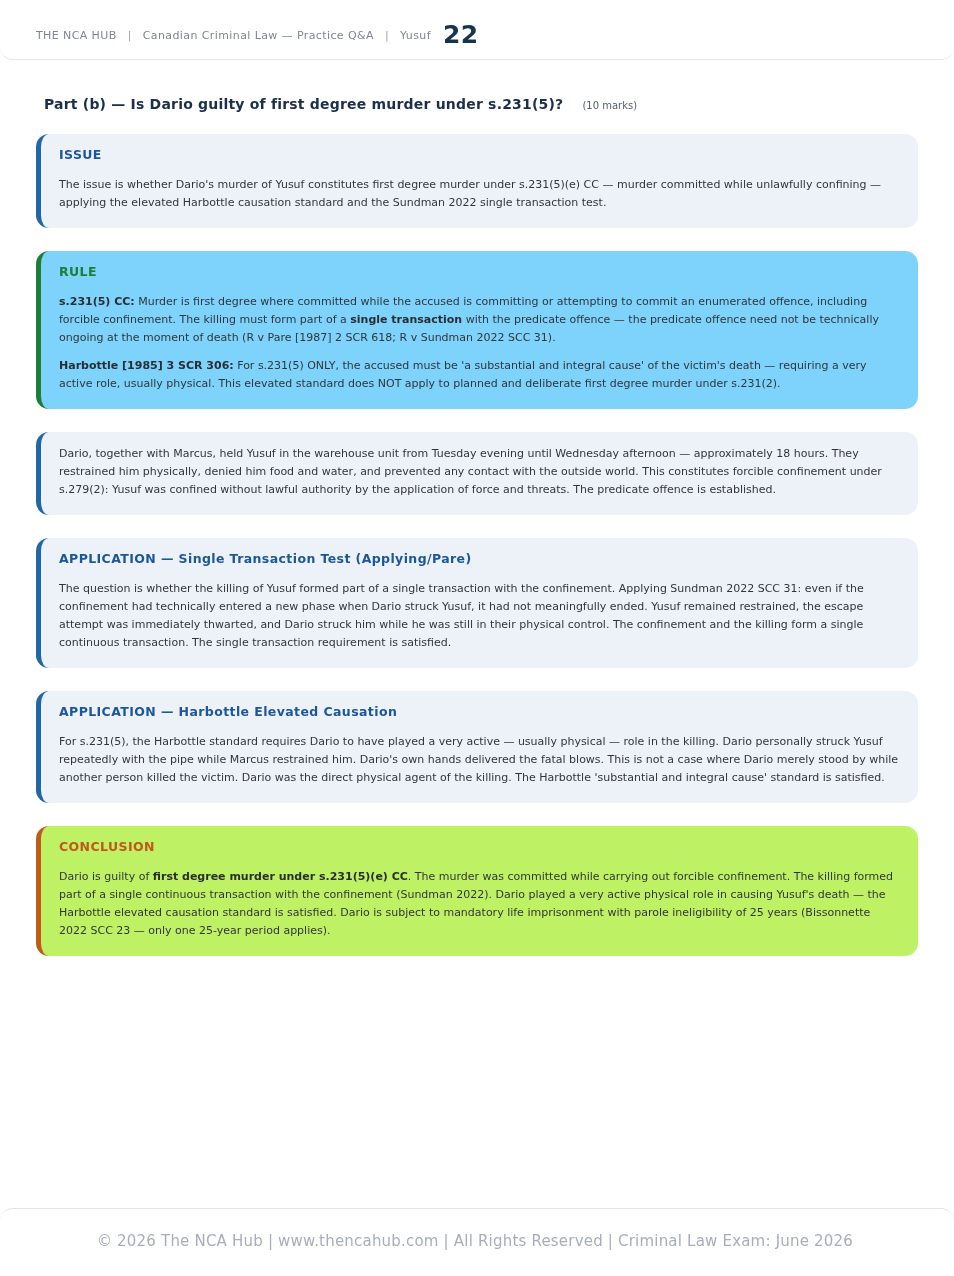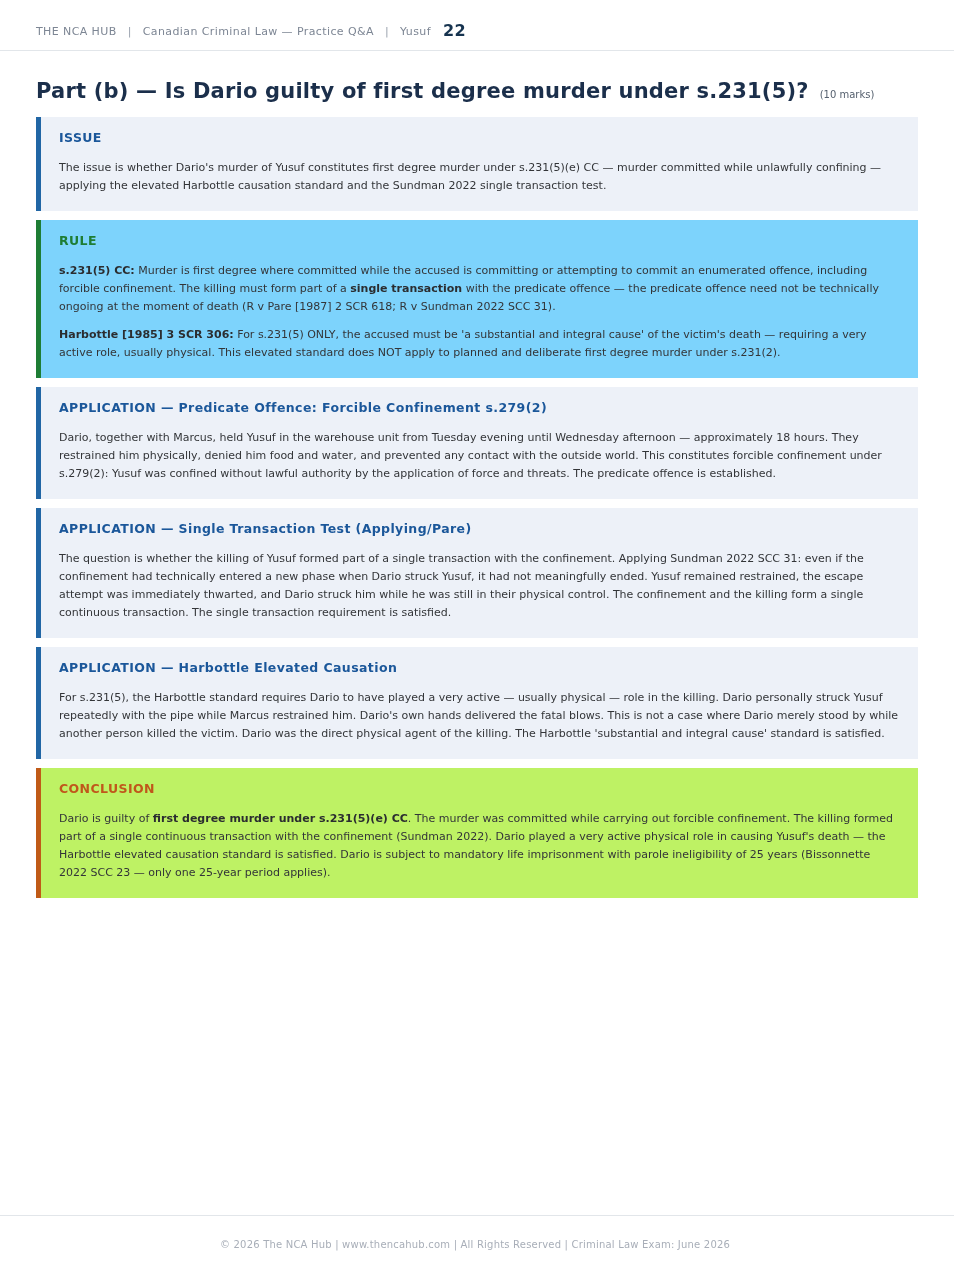--- a/index.html
+++ b/index.html
@@ -1,15 +1,15 @@
 <!DOCTYPE html>
 <html><head>
 <meta charset="utf-8">
 <style>
-  * { box-sizing: border-box; }
+  * { box-sizing: border-box; border-radius: 13px; }
   html, body { margin: 0; padding: 0; }
   body {
     width: 954px;
     height: 1276px;
     background: #ffffff;
     font-family: "DejaVu Sans", "Liberation Sans", sans-serif;
     display: flex;
     flex-direction: column;
     overflow: hidden;
   }
@@ -21,49 +21,49 @@
     display: flex;
     align-items: center;
     gap: 11px;
     color: #7d8694;
     font-size: 11px;
     letter-spacing: 0.4px;
     flex: 0 0 auto;
   }
   .header .sep { color: #9aa2ae; }
   .page-number {
-    font-size: 16px;
+    font-size: 25px;
     font-weight: bold;
     color: #16334f;
     line-height: 0.9;
     margin-left: 1px;
   }
 
   
   .main { padding: 0 36px; flex: 0 0 auto; }
   .title-row {
     margin: 28px 0 14px 0;
     display: flex;
     align-items: baseline;
     gap: 11px;
   }
   .page-title {
-    font-size: 21px;
+    font-size: 14px;
     font-weight: bold;
     color: #1b2f4b;
-    margin: 0;
+    margin: 8px;
     letter-spacing: 0.2px;
   }
   .marks { font-size: 10px; color: #55606e; white-space: nowrap; }
 
   
   .box {
     border-left: 5px solid #2166a5;
     padding: 13px 18px 16px 18px;
-    margin-bottom: 9px;
+    margin-bottom: 23px;
   }
   .box-heading {
     margin: 0 0 14px 0;
     font-size: 12.5px;
     font-weight: bold;
     letter-spacing: 0.4px;
   }
   .box-text {
     margin: 0;
     font-size: 11px;
@@ -81,21 +81,21 @@
   .theme-orange .box-heading { color: #c0571b; }
 
   
   .footer {
     margin-top: auto;
     flex: 0 0 auto;
     border-top: 1px solid #e2e6ea;
     padding: 23px 36px 26px 32px;
     text-align: center;
     color: #a8aeb8;
-    font-size: 10px;
+    font-size: 15px;
     letter-spacing: 0.2px;
   }
 </style>
 </head>
 <body>
 
 <header class="header">
   <span>THE NCA HUB</span>
   <span class="sep">|</span>
   <span>Canadian Criminal Law — Practice Q&amp;A</span>
@@ -116,21 +116,20 @@
     <p class="box-text"><span>The issue is whether Dario's murder of Yusuf constitutes first degree murder under s.231(5)(e) CC — murder committed while unlawfully confining — applying the elevated Harbottle causation standard and the Sundman 2022 single transaction test.</span></p>
   </section>
 
   <section class="box theme-green">
     <h2 class="box-heading">RULE</h2>
     <p class="box-text"><strong>s.231(5) CC:</strong><span> Murder is first degree where committed while the accused is committing or attempting to commit an enumerated offence, including forcible confinement. The killing must form part of a </span><strong>single transaction</strong><span> with the predicate offence — the predicate offence need not be technically ongoing at the moment of death (R v Pare [1987] 2 SCR 618; R v Sundman 2022 SCC 31).</span></p>
     <p class="box-text"><strong>Harbottle [1985] 3 SCR 306:</strong><span> For s.231(5) ONLY, the accused must be 'a substantial and integral cause' of the victim's death — requiring a very active role, usually physical. This elevated standard does NOT apply to planned and deliberate first degree murder under s.231(2).</span></p>
   </section>
 
   <section class="box theme-blue">
-    <h2 class="box-heading">APPLICATION — Predicate Offence: Forcible Confinement s.279(2)</h2>
     <p class="box-text"><span>Dario, together with Marcus, held Yusuf in the warehouse unit from Tuesday evening until Wednesday afternoon — approximately 18 hours. They restrained him physically, denied him food and water, and prevented any contact with the outside world. This constitutes forcible confinement under s.279(2): Yusuf was confined without lawful authority by the application of force and threats. The predicate offence is established.</span></p>
   </section>
 
   <section class="box theme-blue">
     <h2 class="box-heading">APPLICATION — Single Transaction Test (Applying/Pare)</h2>
     <p class="box-text"><span>The question is whether the killing of Yusuf formed part of a single transaction with the confinement. Applying Sundman 2022 SCC 31: even if the confinement had technically entered a new phase when Dario struck Yusuf, it had not meaningfully ended. Yusuf remained restrained, the escape attempt was immediately thwarted, and Dario struck him while he was still in their physical control. The confinement and the killing form a single continuous transaction. The single transaction requirement is satisfied.</span></p>
   </section>
 
   <section class="box theme-blue">
     <h2 class="box-heading">APPLICATION — Harbottle Elevated Causation</h2>

